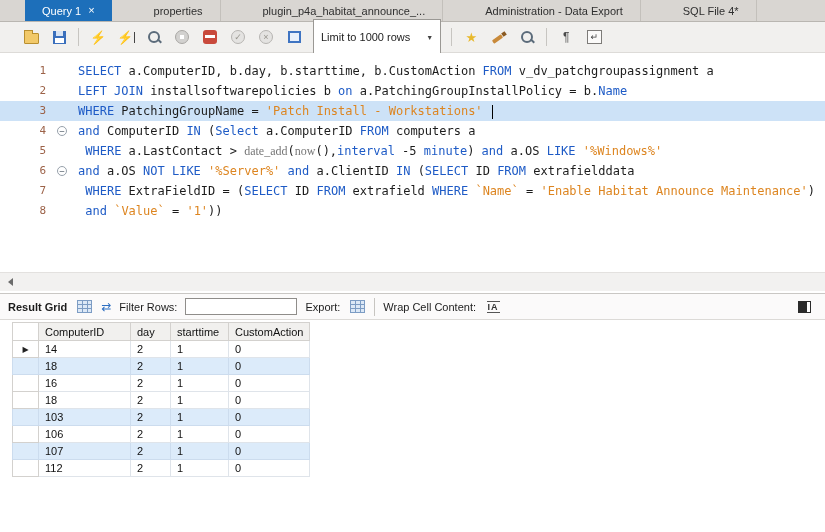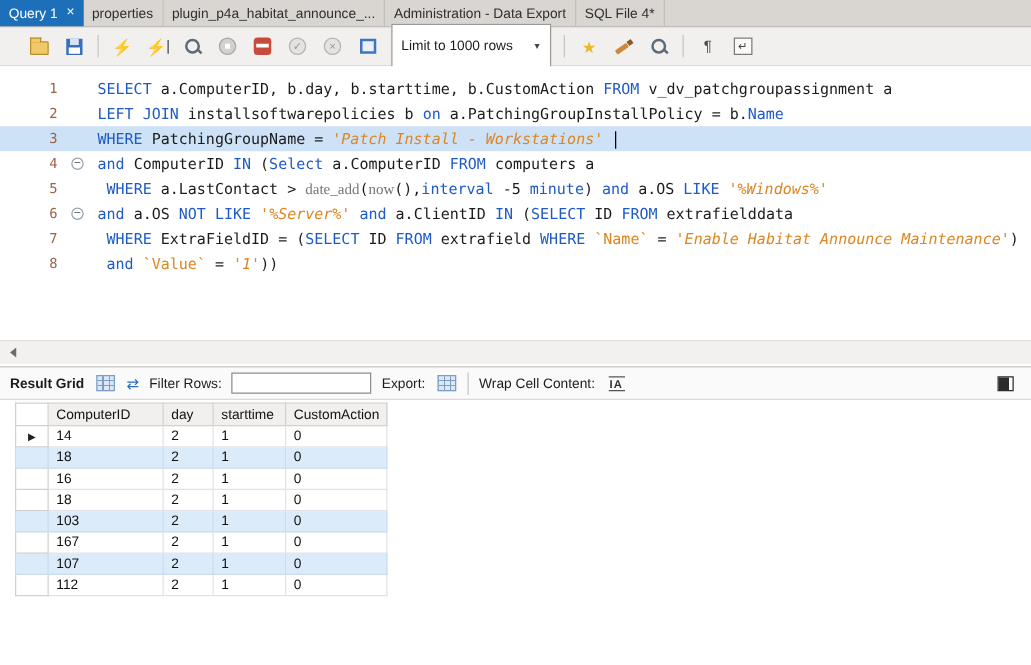--- a/index.html
+++ b/index.html
@@ -4,22 +4,22 @@
 <style>
   * { margin:0; padding:0; box-sizing:border-box; }
   html,body { width:825px; height:532px; background:#ffffff; overflow:hidden;
               font-family:"Liberation Sans",sans-serif; }
   .app { position:relative; width:825px; height:532px; }
 
   
   .tabbar { position:absolute; left:0; top:0; width:100%; height:22px;
             background:#d9d6d2; border-bottom:1px solid #b9b6b1;
             display:flex; align-items:stretch; }
-  .tab { display:flex; align-items:center; gap:7px; padding:0 7px;
-         font-size:11px; color:#2f2f2f; border-right:1px solid #c3c0bb; }
+  .tab { display:flex; align-items:center; gap:7px; padding:0 17px;
+         font-size:11px; color:#2f2f2f; border-right:1px solid #c3c0bb;margin-left:25px; }
   .tab.active { background:var(--active-tab); color:#fff; border-right:none; }
   .tab .close { font-size:11px; line-height:1; }
 
   
   .toolbar { position:absolute; left:0; top:22px; width:100%; height:31px;
              background:#f1f0ee; border-bottom:1px solid #dddbd8;
              display:flex; align-items:center; gap:10px; padding-left:22px; }
   .tsep { width:1px; height:18px; background:#c7c5c1; }
   .icon { width:18px; height:18px; display:flex; align-items:center;
           justify-content:center; font-size:13px; flex:0 0 auto; }
@@ -66,21 +66,21 @@
             font-family:"DejaVu Sans Mono",monospace; font-size:12px; padding-top:8px; }
   .ed-line { height:20px; line-height:20px; white-space:pre; display:flex; align-items:center; }
   .ed-line.hl { background:var(--hl); }
   .ln { width:46px; flex:0 0 46px; text-align:right; color:#9c6248; font-size:11px; }
   .fold { width:32px; flex:0 0 32px; display:flex; align-items:center; justify-content:center; }
   .fold-box { width:10px; height:10px; border:1px solid #97a1ab; border-radius:50%;
               color:#5f6a74; font-size:9px; line-height:8px; text-align:center; background:#fff; }
   .code { color:var(--ident); }
   .tok-k { color:var(--kw); }
   .tok-i { color:var(--ident); }
-  .tok-s { color:var(--str);font-style:italic; }
+  .tok-s { color:var(--str); }
   .tok-b { color:var(--str); }
   .tok-f { color:var(--func);font-family:Liberation Serif, serif; }
   .caret-i { display:inline-block; width:1px; height:14px; background:#000;
              vertical-align:middle; margin-left:2px; }
 
   
   .hscroll { position:absolute; left:0; top:272px; width:100%; height:19px;
              background:#f2f1f0; border-top:1px solid #e3e1df; display:flex; align-items:center; }
   .scroll-left { width:20px; height:100%; display:flex; align-items:center; justify-content:center; }
   .scroll-left::before { content:""; width:0; height:0; border-top:4px solid transparent;
@@ -270,21 +270,21 @@
         </tr>
         <tr class="alt">
           <td class="marker"></td>
           <td class="c1">103</td>
           <td class="c2">2</td>
           <td class="c3">1</td>
           <td class="c4">0</td>
         </tr>
         <tr class="">
           <td class="marker"></td>
-          <td class="c1">167</td>
+          <td class="c1">106</td>
           <td class="c2">2</td>
           <td class="c3">1</td>
           <td class="c4">0</td>
         </tr>
         <tr class="alt">
           <td class="marker"></td>
           <td class="c1">107</td>
           <td class="c2">2</td>
           <td class="c3">1</td>
           <td class="c4">0</td>

